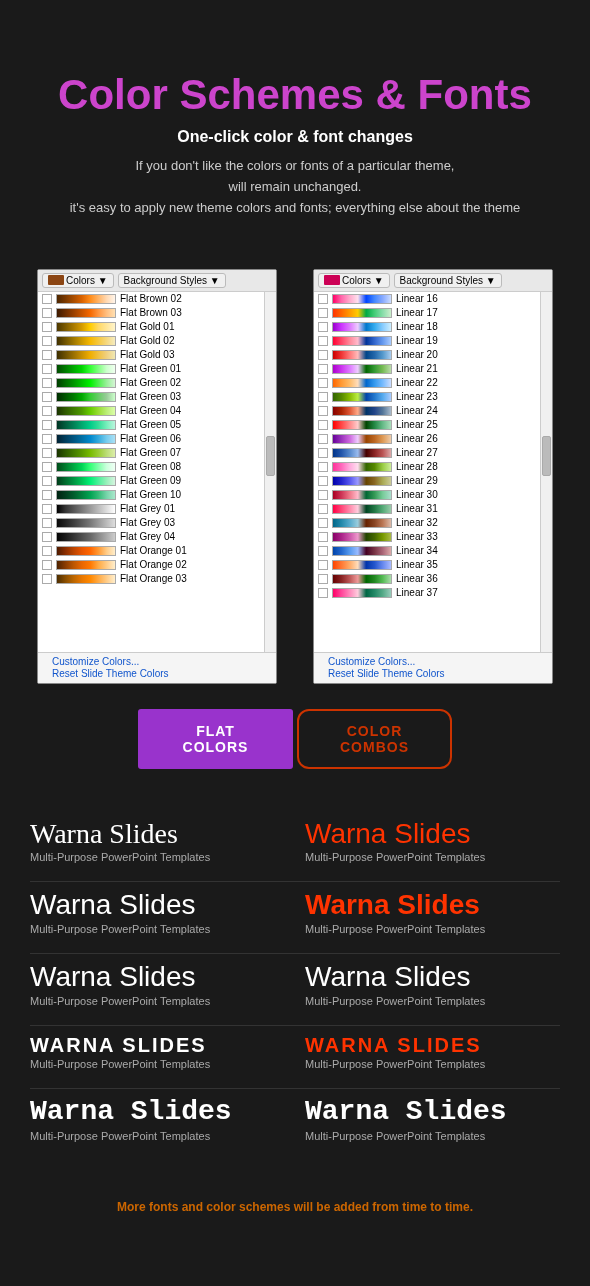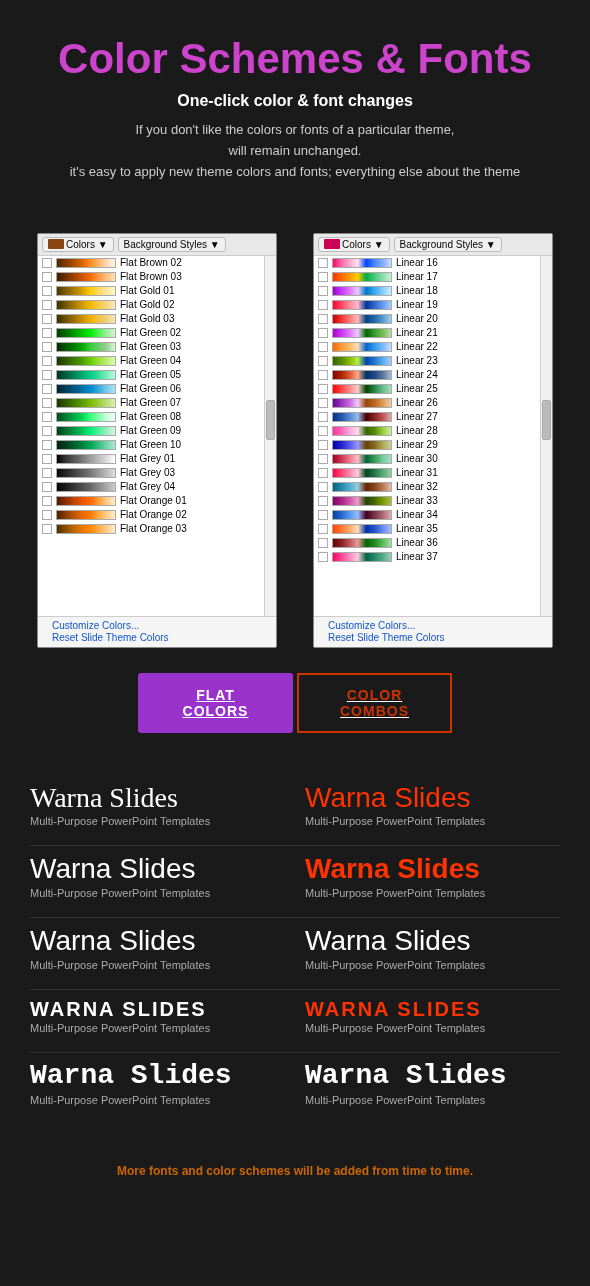--- a/index.html
+++ b/index.html
@@ -5,21 +5,22 @@
     * { box-sizing: border-box; margin: 0; padding: 0; }
     body {
       background: #1a1a1a;
       color: #fff;
       font-family: Arial, sans-serif;
       width: 590px;
       min-height: 1286px;
     }
     .page-header {
       text-align: center;
-      padding: 36px 20px 20px;
+      padding: 24px 20px 20px;
+      margin-top: 48px;
     }
     .page-title {
       font-size: 42px;
       font-weight: 900;
       color: #cc44cc;
       line-height: 1.1;
       margin-bottom: 10px;
     }
     .page-subtitle {
       font-size: 16px;
@@ -137,21 +138,20 @@
       color: #1155cc;
       cursor: pointer;
       display: block;
       margin-bottom: 1px;
     }
     .button-row {
       display: flex;
       justify-content: center;
       gap: 4px;
       padding: 15px 20px 30px;
-      text-decoration: underline;
     }
     .btn-flat {
       background: #9933cc;
       color: #fff;
       border: none;
       padding: 12px 30px;
       font-size: 14px;
       font-weight: bold;
       letter-spacing: 1px;
       cursor: pointer;
@@ -161,21 +161,21 @@
     }
     .btn-combo {
       background: transparent;
       color: #cc3300;
       border: 2px solid #cc3300;
       padding: 12px 20px;
       font-size: 14px;
       font-weight: bold;
       letter-spacing: 1px;
       cursor: pointer;
-      border-radius: 1px;
+      border-radius: 12px;
       width: 155px;
       text-align: center;
     }
     .fonts-section {
       padding: 20px 30px;
     }
     .font-row {
       display: flex;
       gap: 20px;
       margin-bottom: 10px;
@@ -347,20 +347,34 @@
               <span></span>
               <span></span>
               <span></span>
               <span></span>
               <span></span>
     </div>
     <span class="ss-item-label">Flat Gold 03</span>
   </div>
           <div class="ss-item">
     <div class="ss-item-check"></div>
+    <div class="ss-color-strip flat-green01">
+      <span></span>
+              <span></span>
+              <span></span>
+              <span></span>
+              <span></span>
+              <span></span>
+              <span></span>
+              <span></span>
+    </div>
+    <span class="ss-item-label">Flat Green 01</span>
+  </div>
+          <div class="ss-item">
+    <div class="ss-item-check"></div>
     <div class="ss-color-strip flat-green02">
       <span></span>
               <span></span>
               <span></span>
               <span></span>
               <span></span>
               <span></span>
               <span></span>
               <span></span>
     </div>

